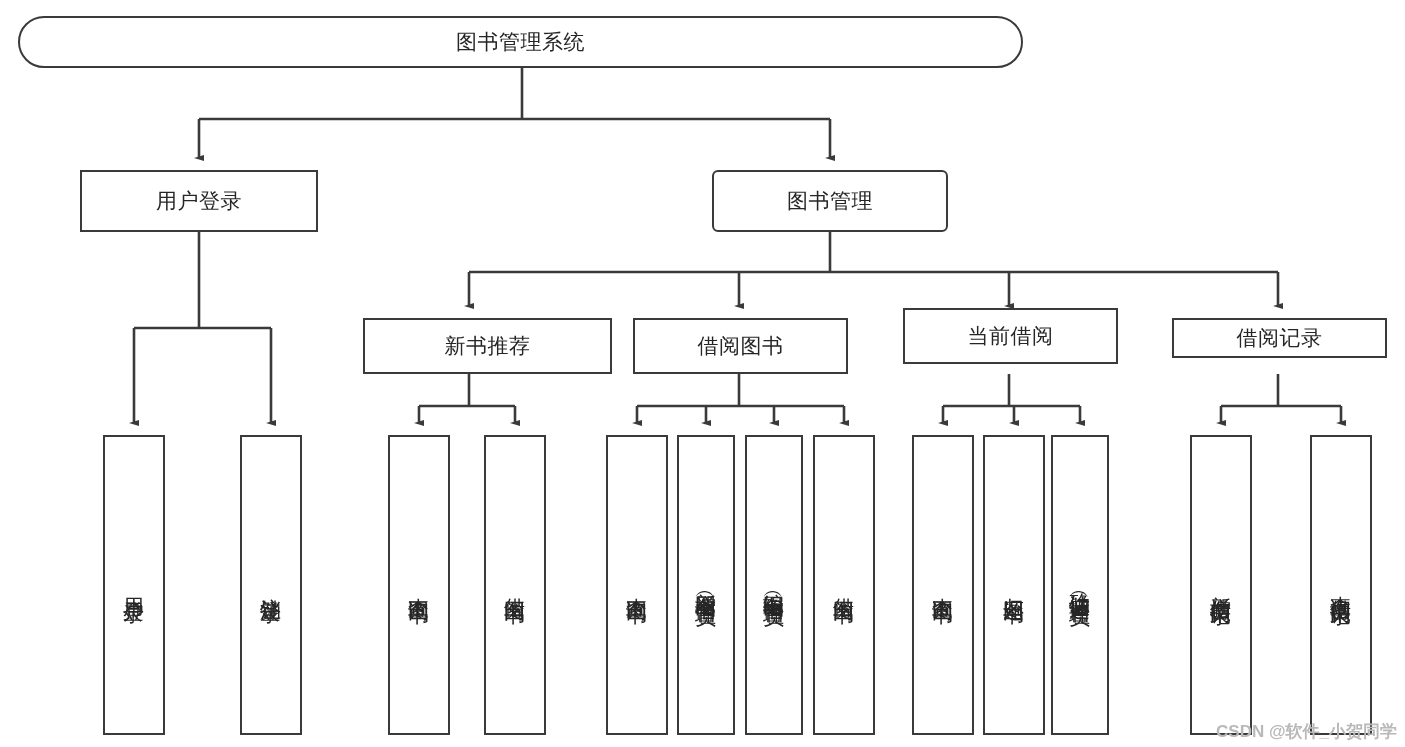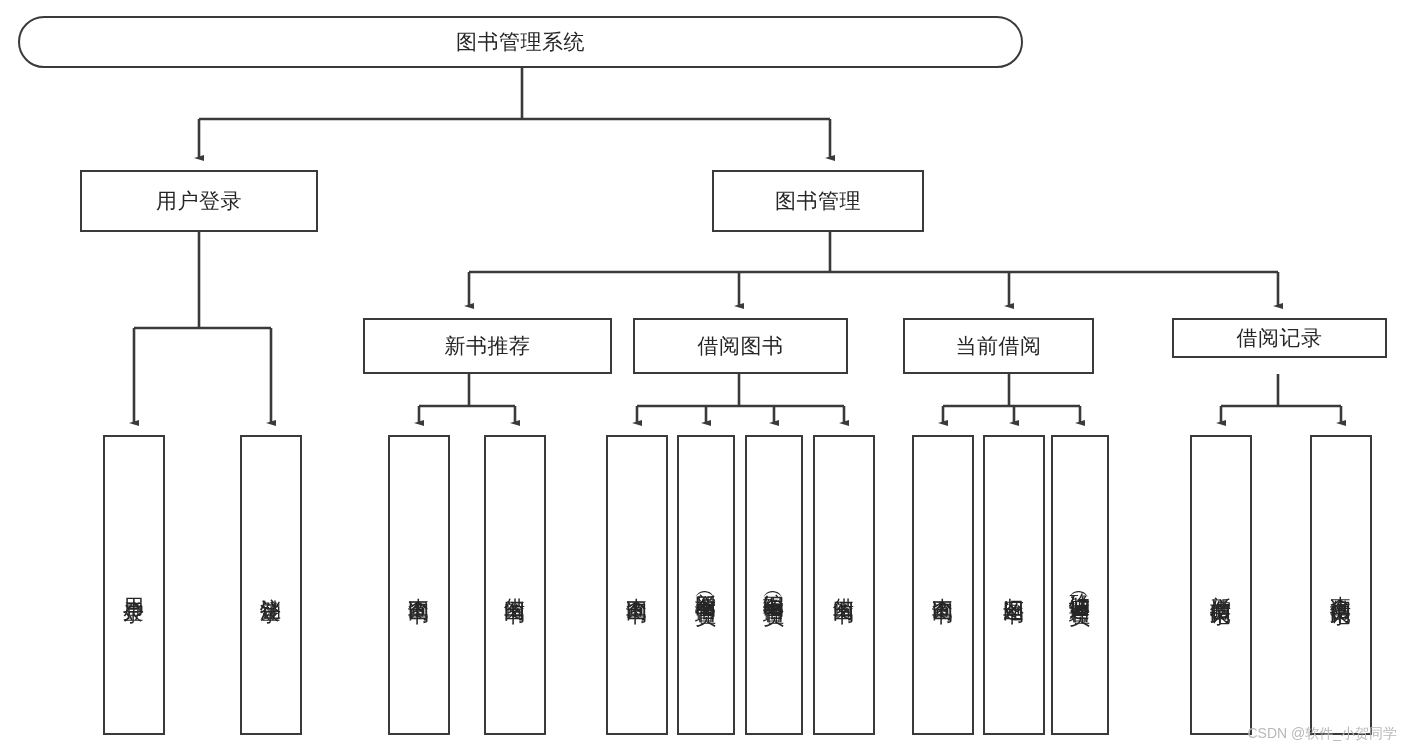--- a/index.html
+++ b/index.html
@@ -49,24 +49,25 @@
     font-size: 21px;
     color: #262626;
     letter-spacing: 2px;
     line-height: 1;
     white-space: nowrap;
   }
   .watermark {
     position: absolute;
     right: 8px;
     bottom: 4px;
-    font-size: 14px;
+    font-size: 17px;
     color: #b9b9b9;
     white-space: nowrap;
     pointer-events: none;
+    font-weight: bold;
   }
 </style>
 </head>
 <body>
 
 <div id="diagram-root">
 
   <svg class="diagram-canvas" viewBox="0 0 1405 747" xmlns="http://www.w3.org/2000/svg">
     <defs>
       <marker id="arrowhead" markerWidth="10" markerHeight="10" refX="3" refY="5" orient="auto" markerUnits="userSpaceOnUse">
@@ -111,30 +112,30 @@
   </svg>
 
   <div class="node-box" id="node-root" style="left: 18px; top: 16px; width: 1005px; height: 52px; border-radius: 26px;">
     <span class="node-label-h">图书管理系统</span>
   </div>
 
   <div id="node-layer">
       <div class="node-box" style="left: 80px; top: 170px; width: 238px; height: 62px;">
         <span class="node-label-h">用户登录</span>
       </div>
-      <div class="node-box" style="left: 712px; top: 170px; width: 212px; height: 62px;">
+      <div class="node-box" style="left: 712px; top: 170px; width: 236px; height: 62px; border-radius: 6px;">
         <span class="node-label-h">图书管理</span>
       </div>
       <div class="node-box" style="left: 363px; top: 318px; width: 249px; height: 56px;">
         <span class="node-label-h">新书推荐</span>
       </div>
       <div class="node-box" style="left: 633px; top: 318px; width: 215px; height: 56px;">
         <span class="node-label-h">借阅图书</span>
       </div>
-      <div class="node-box" style="left: 903px; top: 318px; width: 191px; height: 56px;">
+      <div class="node-box" style="left: 903px; top: 308px; width: 215px; height: 56px;">
         <span class="node-label-h">当前借阅</span>
       </div>
       <div class="node-box" style="left: 1172px; top: 318px; width: 215px; height: 40px;">
         <span class="node-label-h">借阅记录</span>
       </div>
       <div class="node-box" style="left: 103px; top: 435px; width: 62px; height: 300px;">
         <span class="node-label-v">用户登录</span>
       </div>
       <div class="node-box" style="left: 240px; top: 435px; width: 62px; height: 300px;">
         <span class="node-label-v">注销登录</span>

